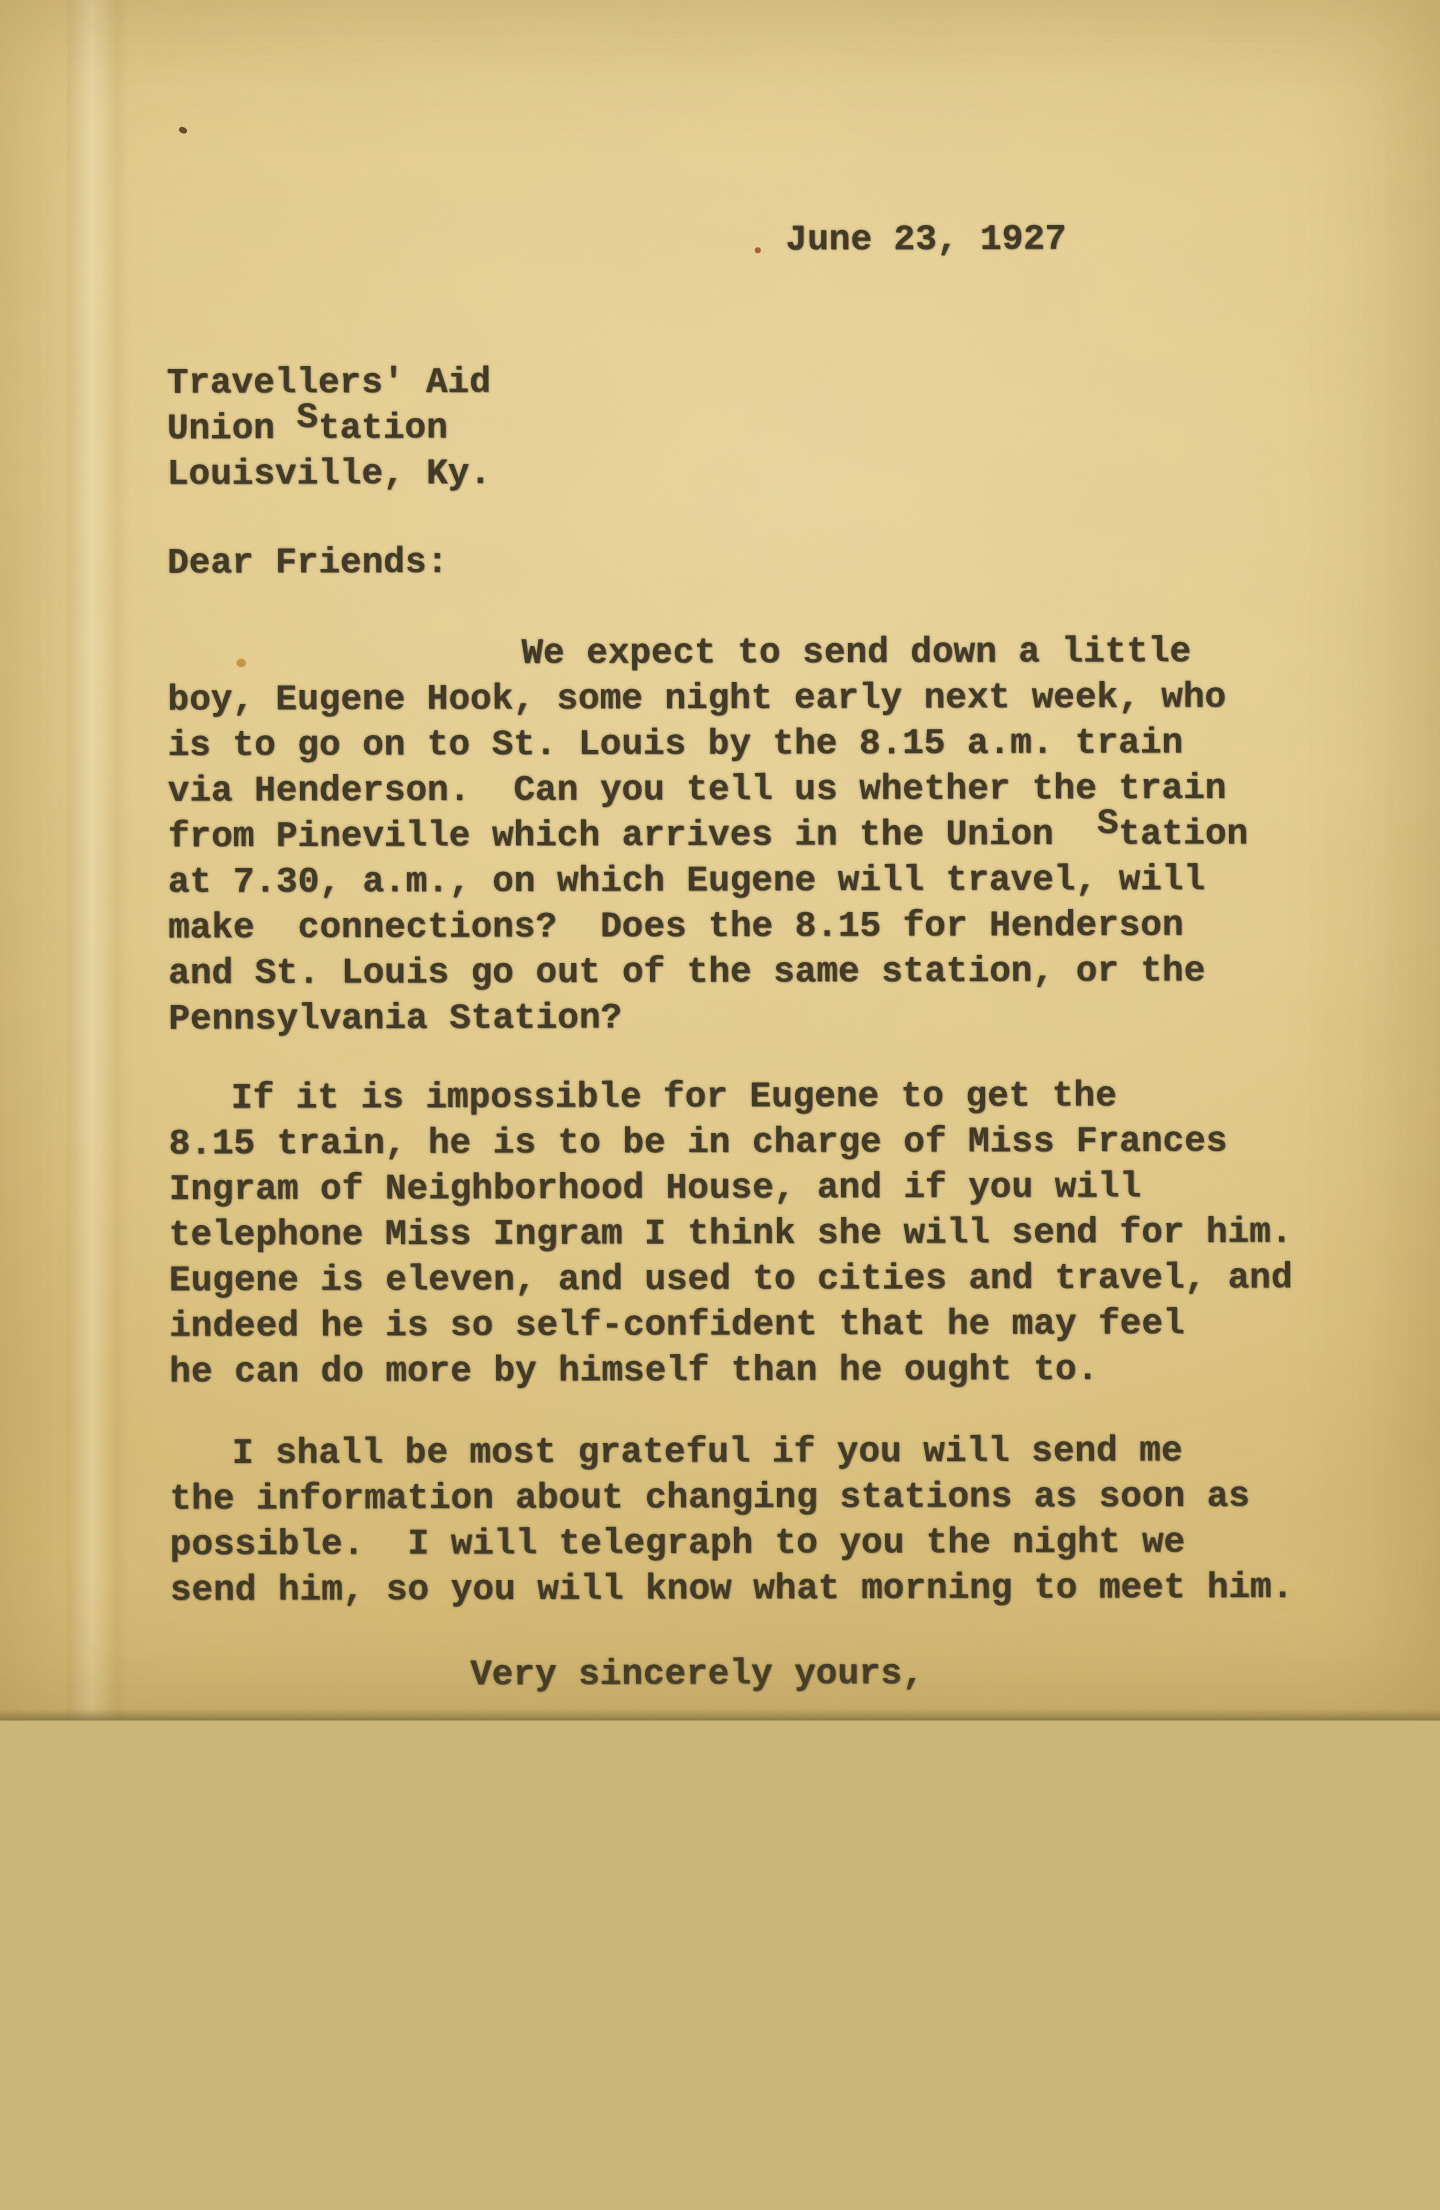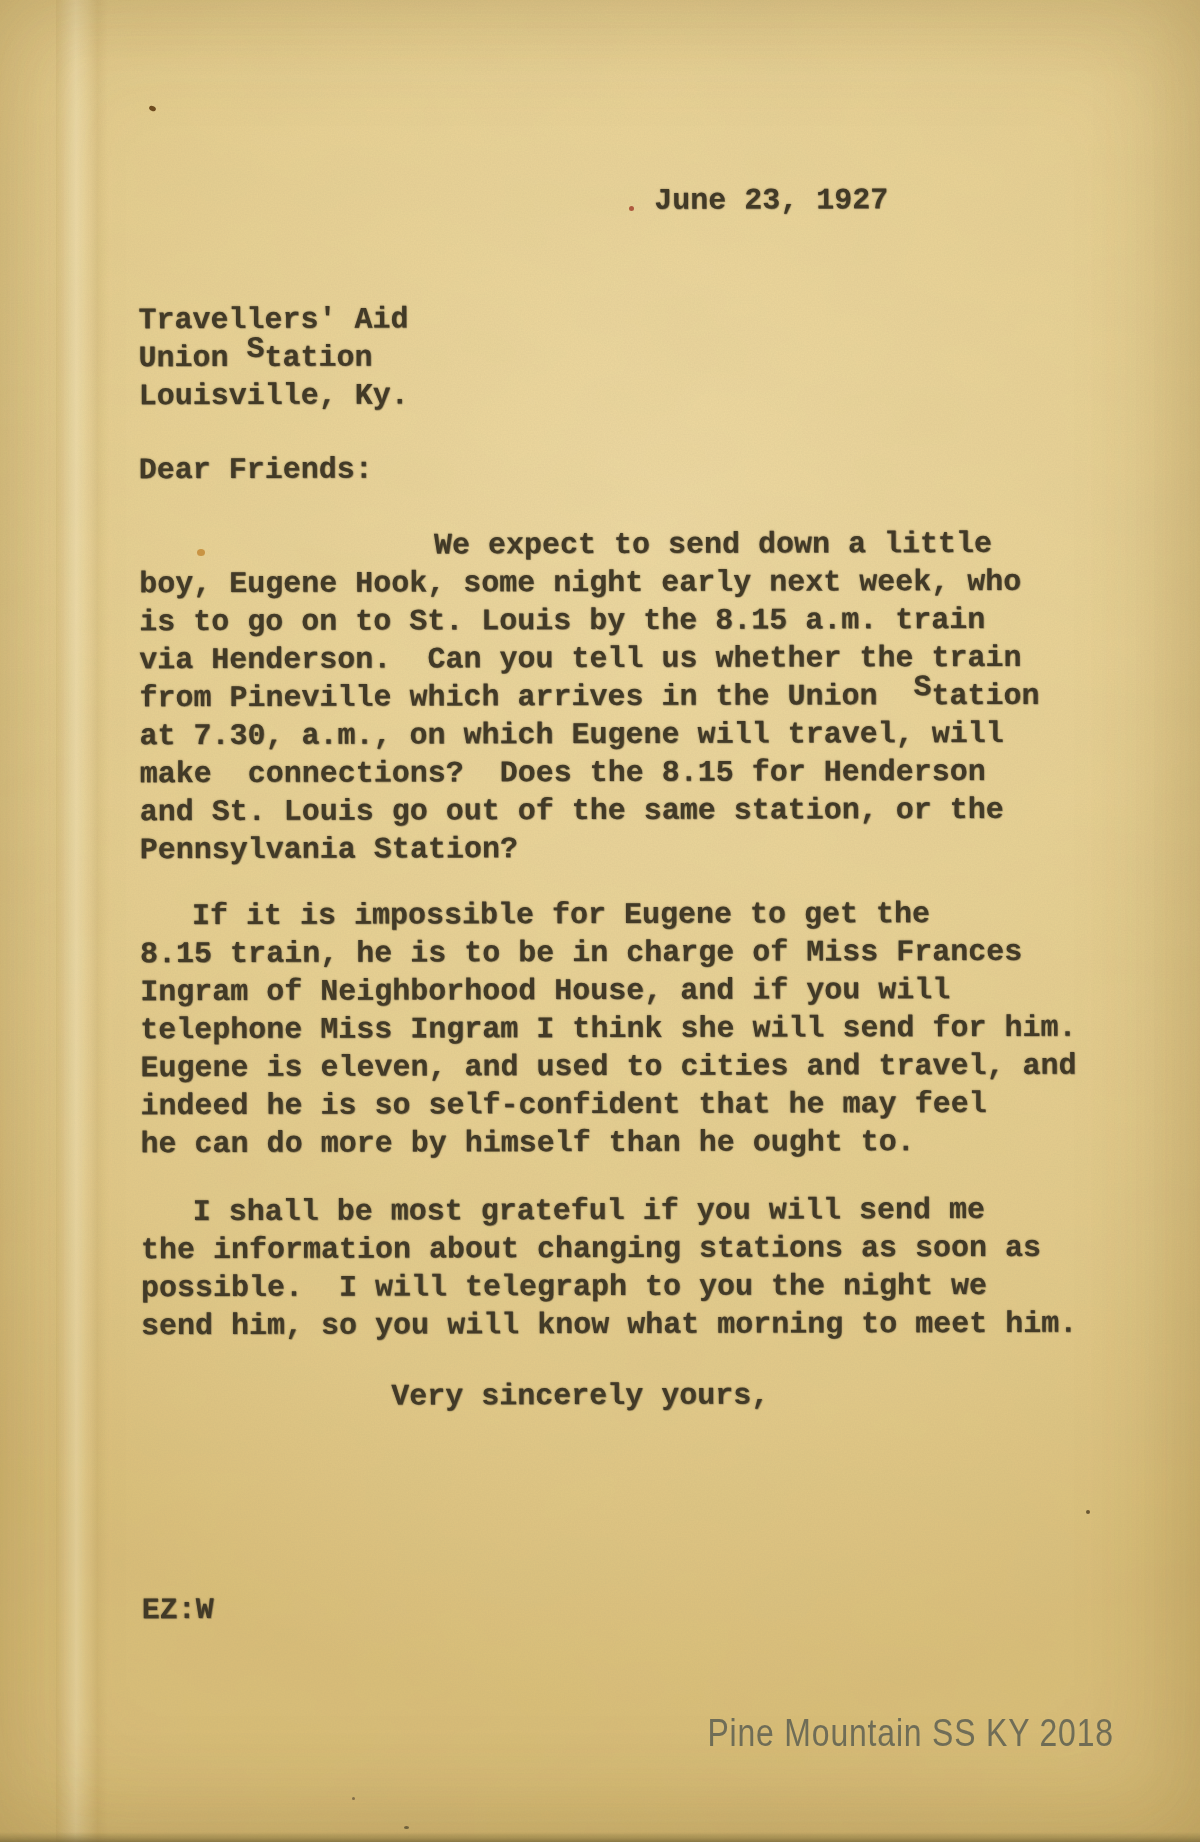--- a/index.html
+++ b/index.html
@@ -3,21 +3,21 @@
 <meta charset="utf-8">
 <style>
   html, body {
     margin: 0;
     padding: 0;
     background: #cbb679;
   }
   .page {
     position: relative;
     width: 1200px;
-    height: 1842px;
+    height: 1434px;
     overflow: hidden;
     background: radial-gradient(ellipse 90% 65% at 55% 28%,
                 #efdaa2 0%, #e9d294 45%, #e3ca88 75%, #dabe77 100%);
   }
   .page::after {
     content: '';
     position: absolute;
     inset: 0;
     box-shadow: inset 0 0 130px rgba(140,110,50,0.20),
                 inset -25px -25px 90px rgba(130,100,45,0.14),

